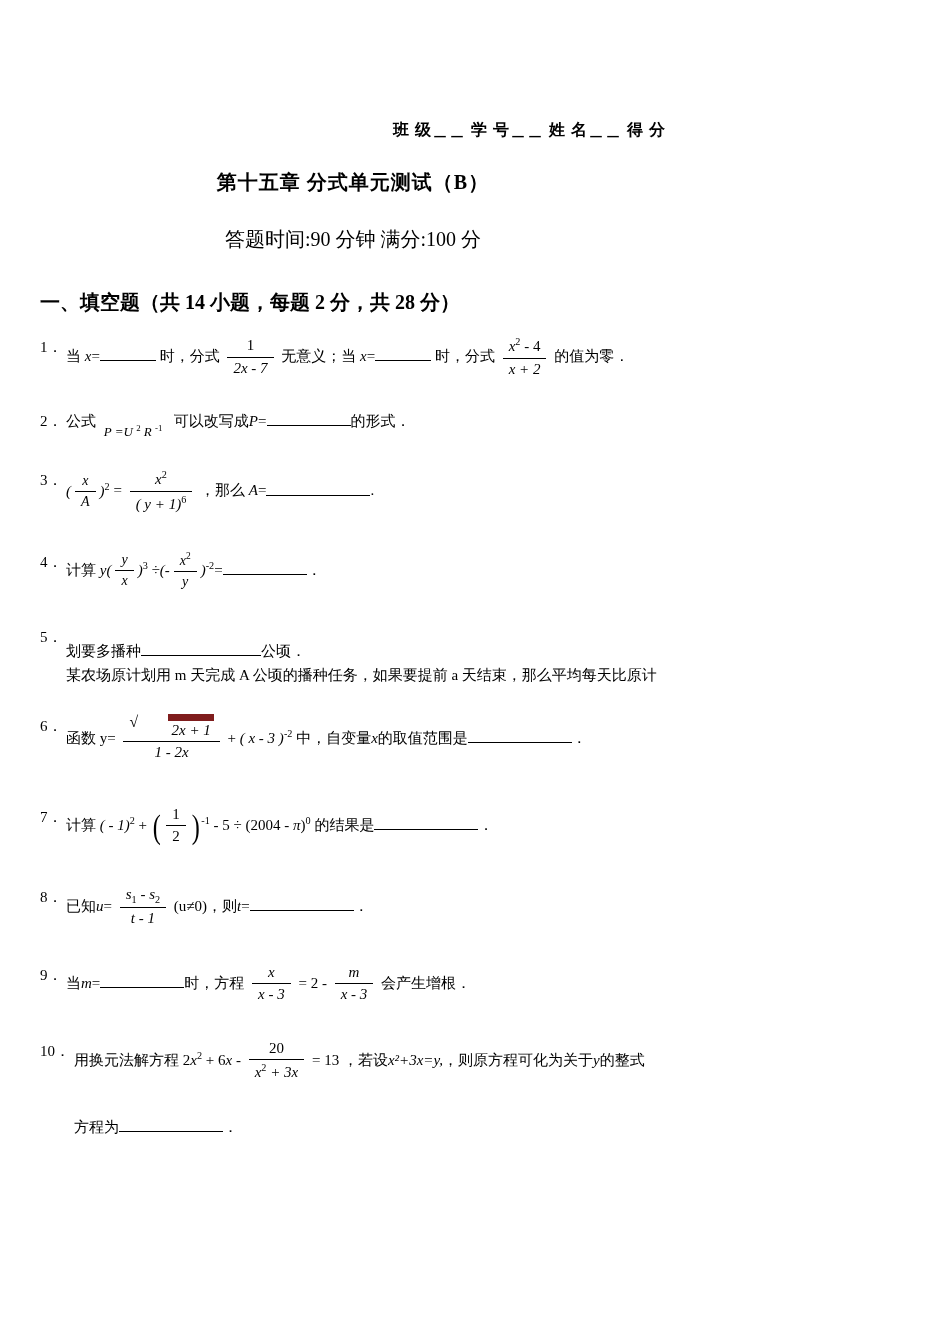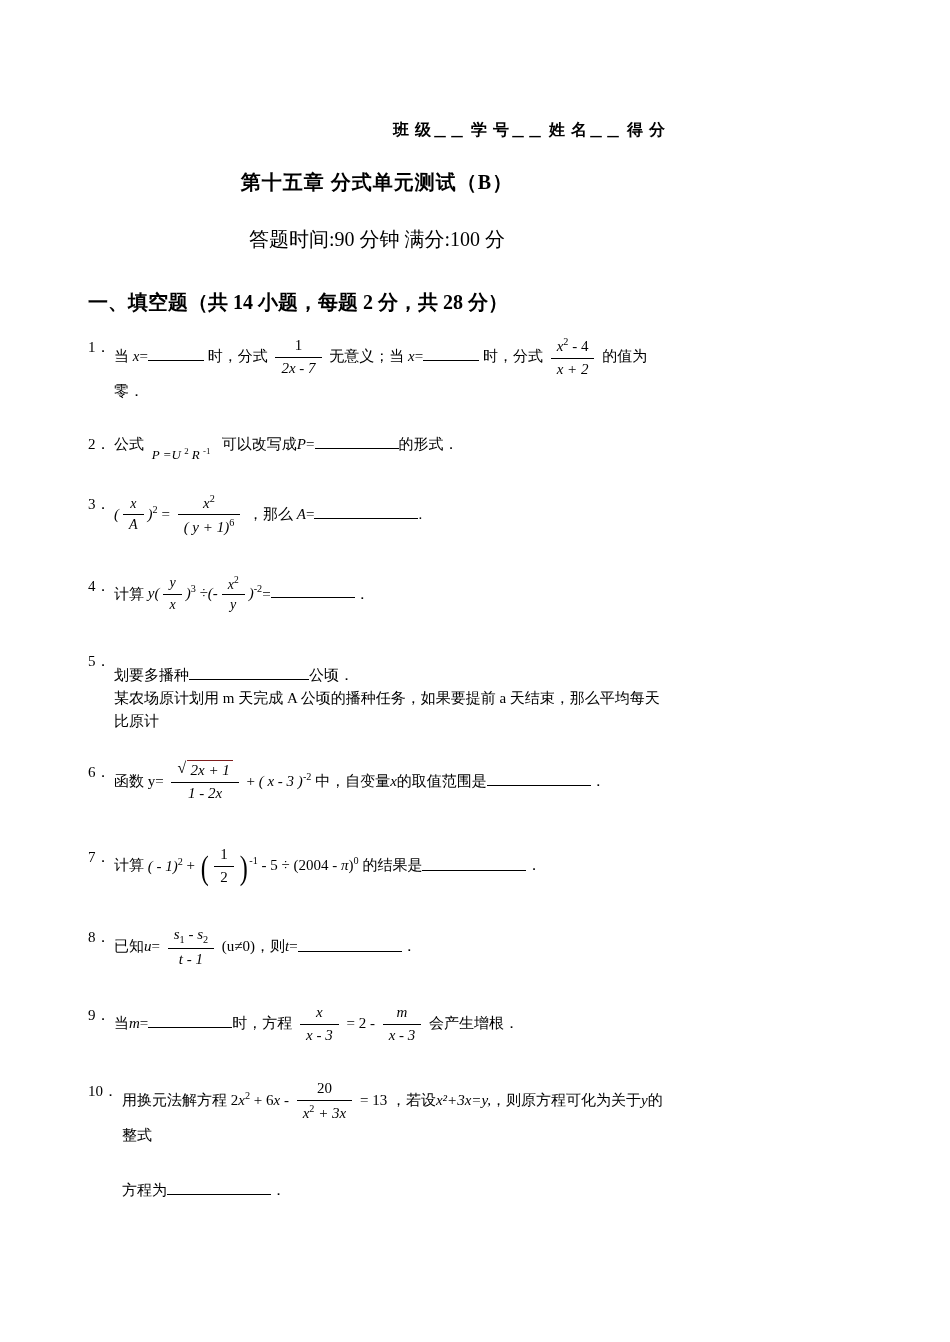--- a/index.html
+++ b/index.html
@@ -12,21 +12,21 @@
     height: 1342px;
     font-family: "Liberation Serif", serif;
     color: #000000;
     position: relative;
     overflow: hidden;
   }
   .page {
     width: 754px;
     height: 1342px;
     box-sizing: border-box;
-    padding: 120px 88px 0 88px;
+    padding: 120px 88px 0 40px;
     position: relative;
   }
   .header-line {
     text-align: right;
     font-weight: bold;
     font-size: 16px;
     letter-spacing: 1px;
     margin-bottom: 28px;
   }
   .doc-title {
@@ -107,22 +107,23 @@
   .sqrt::before {
     content: "√";
     position: absolute;
     left: 0;
     top: -2px;
     font-style: normal;
     font-size: 1.05em;
   }
   .sqrt .rad {
     display: inline-block;
-    border-top: 1px solid #7f1d1d;
+    border-top: 7px solid #7f1d1d;
     padding: 0 3px;
+    margin-left: 29px;
   }
   
   .bigparen {
     display: inline-flex;
     align-items: center;
     vertical-align: middle;
   }
   .bigparen .pl, .bigparen .pr {
     font-size: 2.3em;
     font-style: normal;

